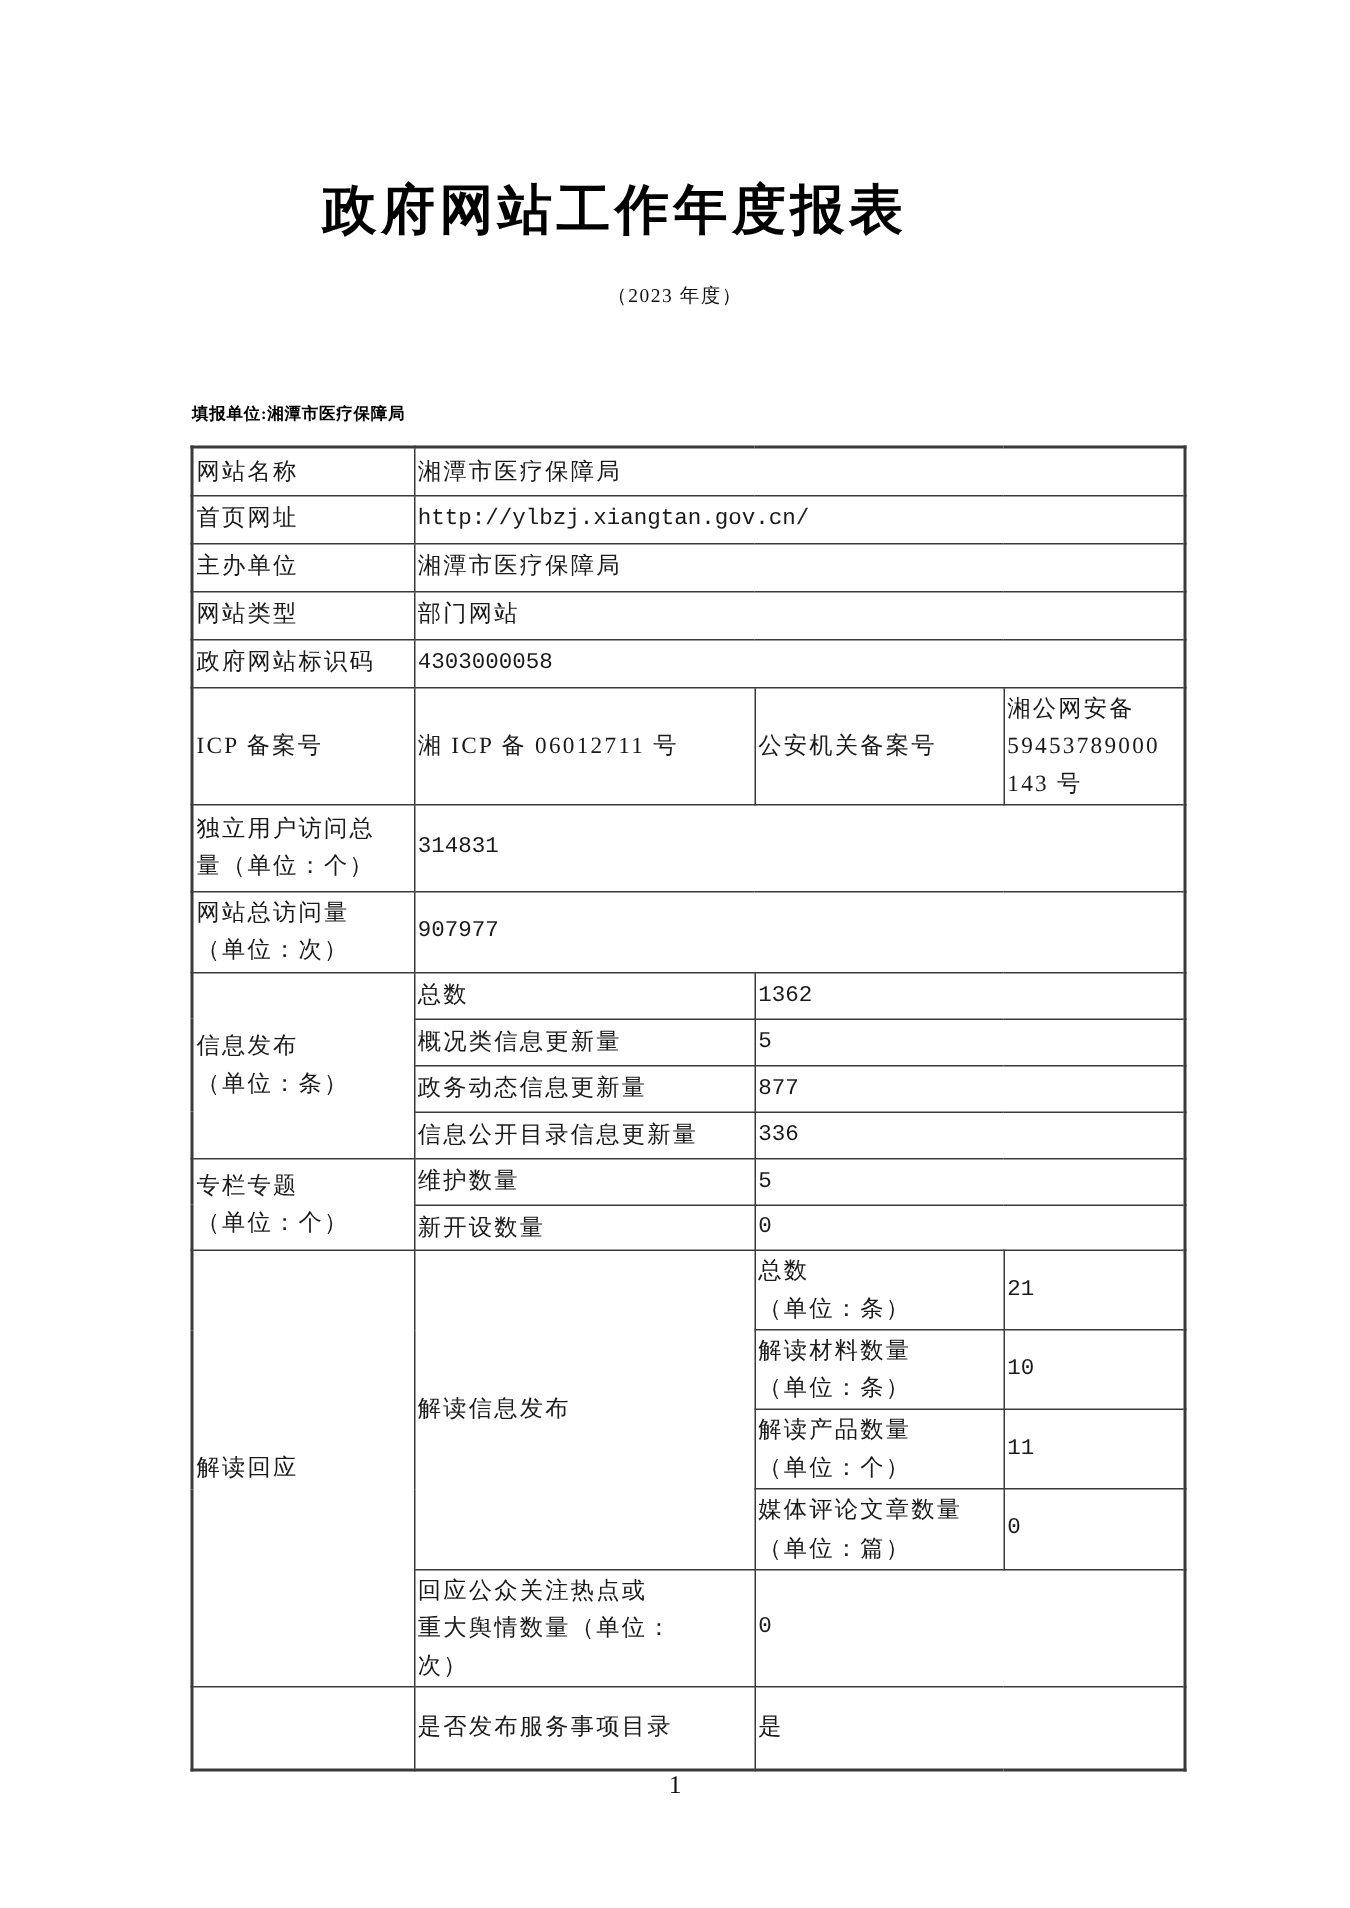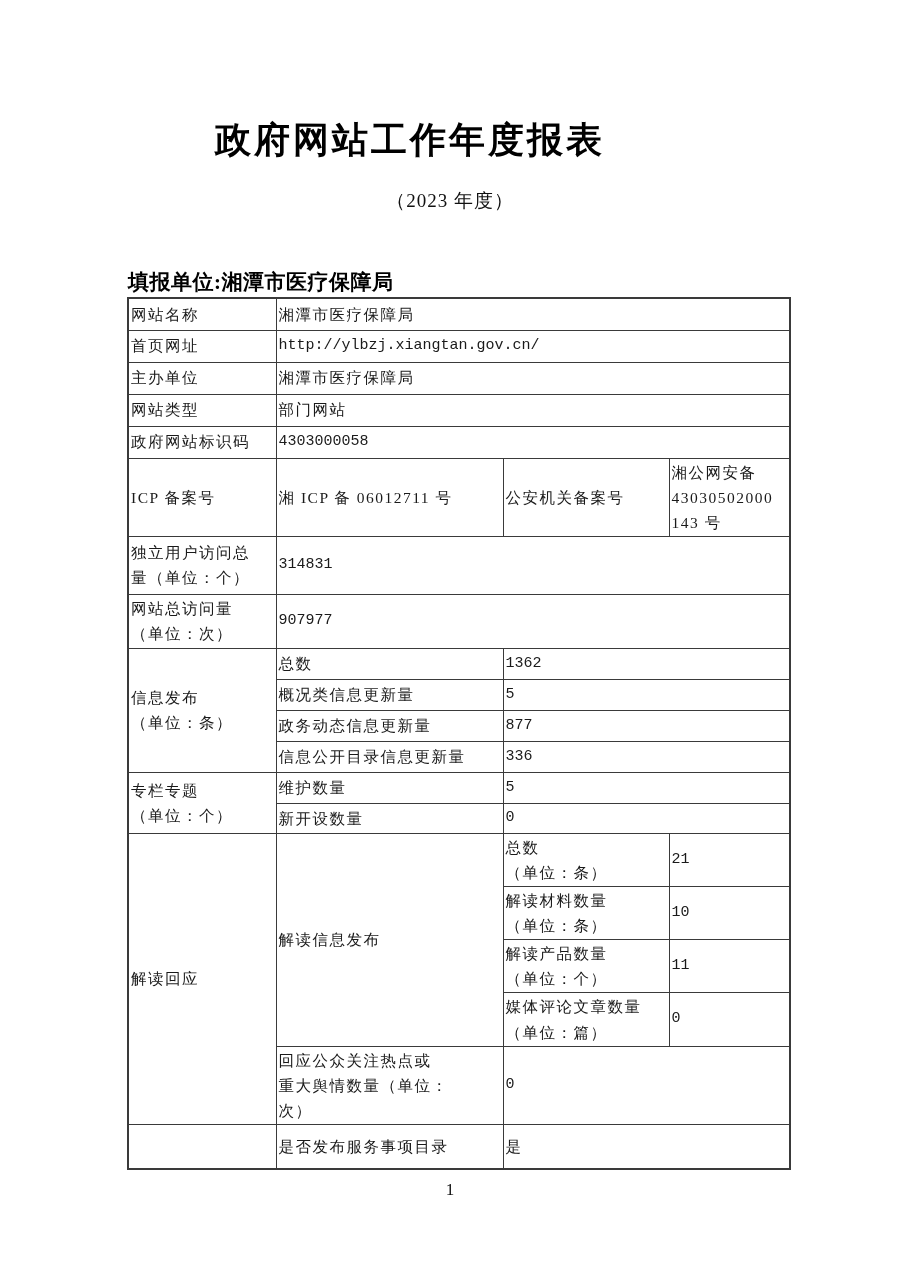--- a/index.html
+++ b/index.html
@@ -25,29 +25,29 @@
     font-weight: 700;
     letter-spacing: 3px;
     color: #000000;
   }
   .doc-subtitle {
     position: absolute;
     top: 188px;
     left: 0;
     width: 900px;
     text-align: center;
-    font-size: 19px;
+    font-size: 13px;
     letter-spacing: 1px;
     color: #111111;
   }
   .report-unit {
     position: absolute;
     top: 268px;
     left: 128px;
-    font-size: 21px;
+    font-size: 11px;
     font-weight: 700;
     letter-spacing: 0.5px;
     color: #000000;
   }
   .report-table {
     position: absolute;
     top: 297px;
     left: 127px;
     width: 662px;
     border-collapse: collapse;
@@ -71,21 +71,21 @@
     letter-spacing: 0;
   }
   tr.h32 { height: 32px; }
   tr.h76 { height: 76px; }
   tr.h58 { height: 58px; }
   tr.h54 { height: 54px; }
   tr.h31 { height: 31px; }
   tr.h30 { height: 30px; }
   tr.h52 { height: 52px; }
   tr.h74 { height: 74px; margin-top: 32px; }
-  tr.h38 { height: 44px; }
+  tr.h38 { height: 55px; }
   .page-number {
     position: absolute;
     top: 1180px;
     left: 0;
     width: 900px;
     text-align: center;
     font-size: 17px;
     color: #111111;
   }
 </style>
@@ -122,21 +122,21 @@
     </tr>
     <tr class="h32">
       <td>政府网站标识码</td>
       <td colspan="3" class="mono">4303000058</td>
     </tr>
     <tr class="h76">
       <td>ICP 备案号</td>
       <td>湘 ICP 备 06012711 号</td>
       <td>公安机关备案号</td>
       <td>湘公网安备
-43030502000
+59453789000
 143 号</td>
     </tr>
     <tr class="h58">
       <td>独立用户访问总
 量（单位：个）</td>
       <td colspan="3" class="mono">314831</td>
     </tr>
     <tr class="h54">
       <td>网站总访问量
 （单位：次）</td>

